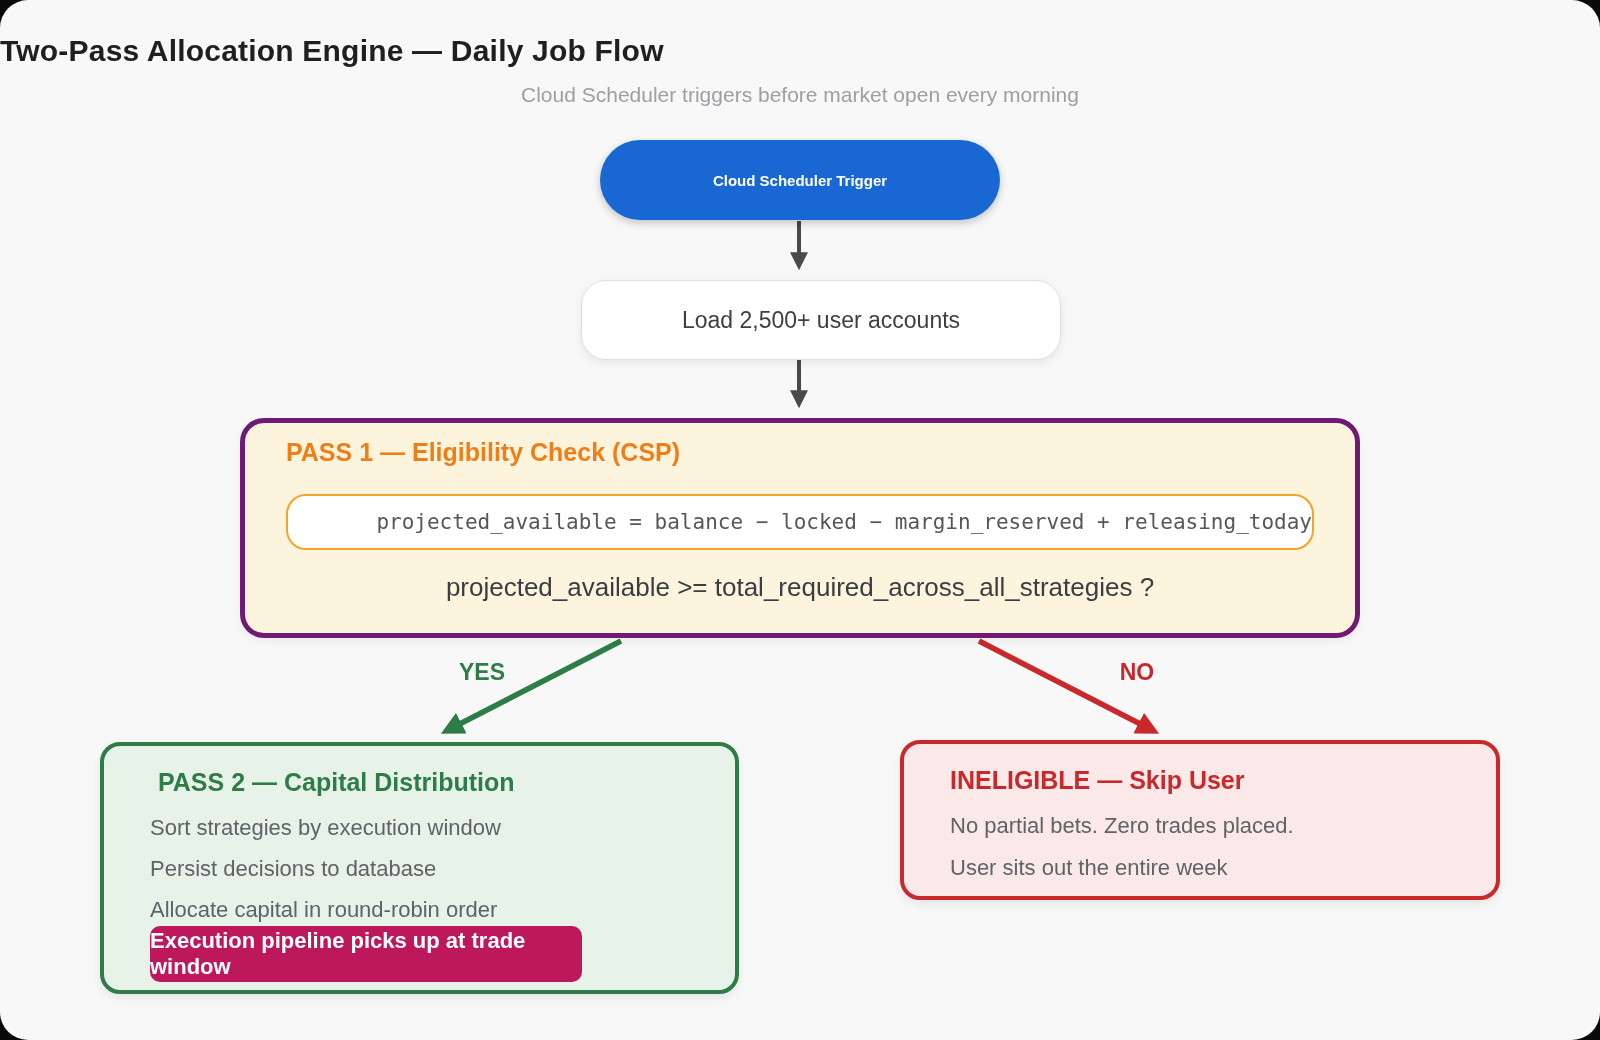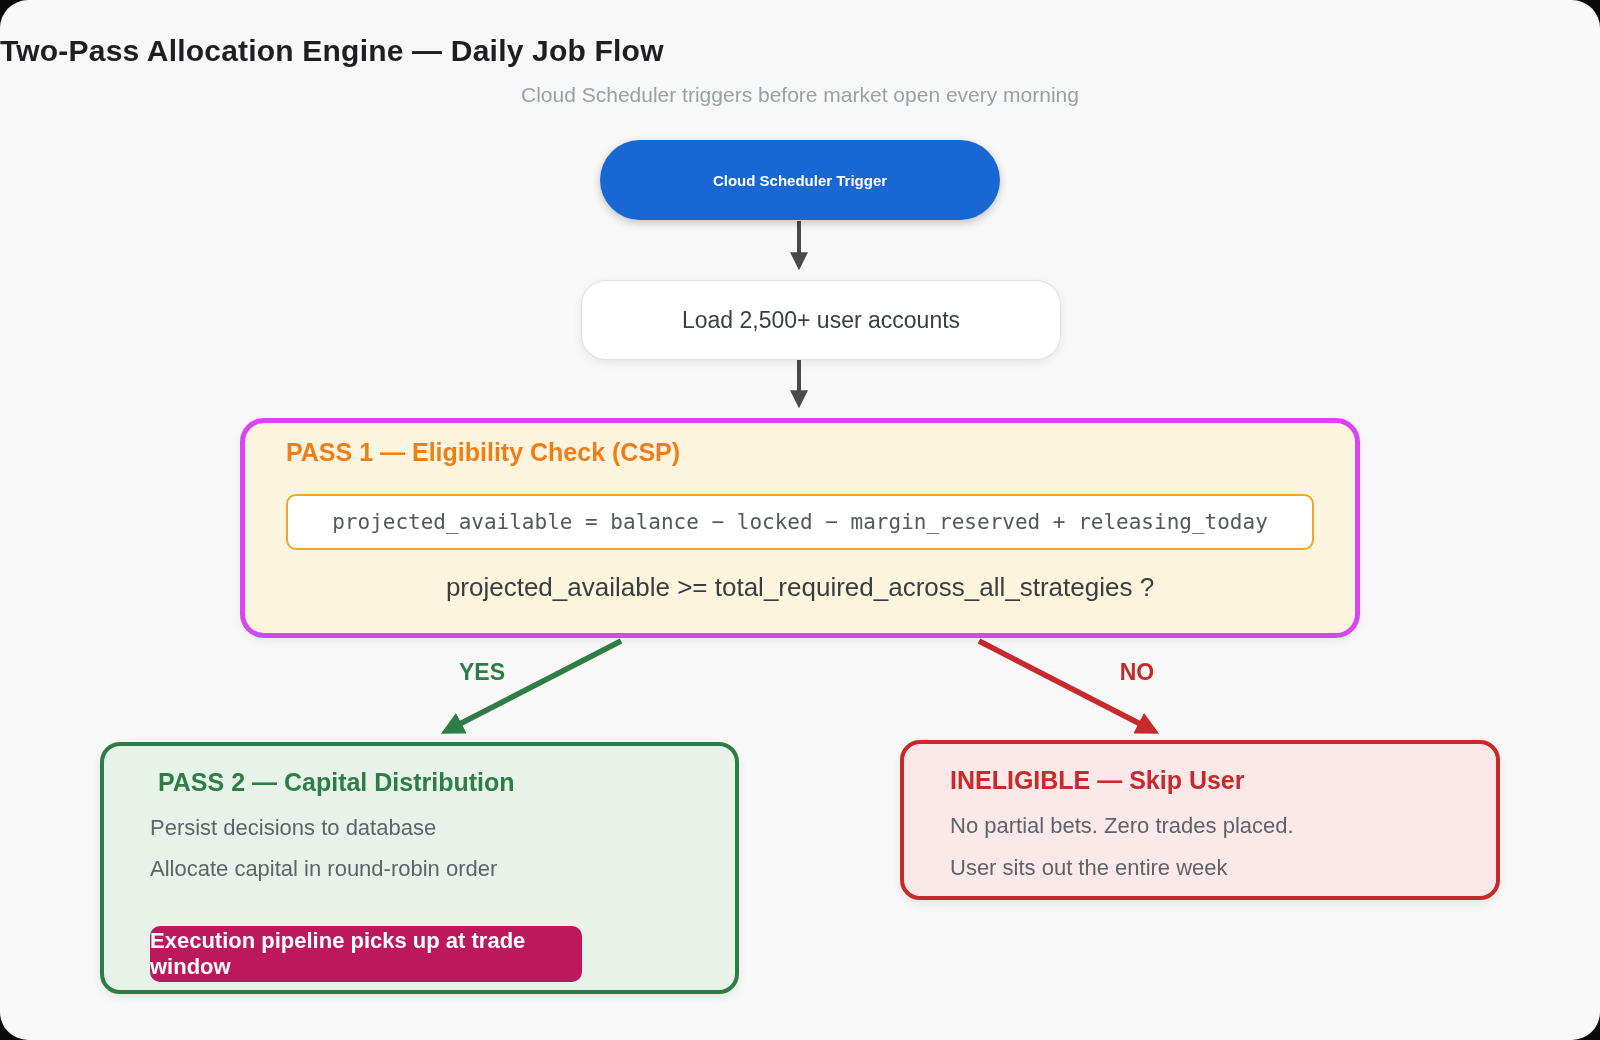--- a/index.html
+++ b/index.html
@@ -18,25 +18,25 @@
         box-shadow:0 3px 8px rgba(0,0,0,0.22);}
   .pill span{color:#FFFFFF;font-size:15px;font-weight:700;}
 
   .load-box{position:absolute;left:560px;top:280px;width:478px;height:78px;
             background:#FFFFFF;border:1.5px solid #DDDFE3;border-radius:25px;
             display:flex;align-items:center;justify-content:center;
             box-shadow:0 3px 10px rgba(0,0,0,0.08);margin-left:21px;}
   .load-box span{font-size:23px;color:#3C4043;}
 
   .pass1{position:absolute;left:240px;top:418px;width:1120px;height:220px;
-         background:#FCF4DD;border:5px solid #d946ef;border-radius:24px;box-sizing:border-box;
+         background:#FCF4DD;border:5px solid #701a75;border-radius:24px;box-sizing:border-box;
          padding:15px 41px 0 41px;box-shadow:0 4px 10px rgba(0,0,0,0.05);}
   .pass1-title{font-size:25px;font-weight:700;color:#EF7E17;margin:0 0 27px 0;}
-  .code-box{height:56px;background:#FFFFFF;border:2px solid #F5A32B;border-radius:10px;
-            box-sizing:border-box;display:flex;align-items:center;justify-content:center;}
+  .code-box{height:56px;background:#FFFFFF;border:2px solid #F5A32B;border-radius:20px;
+            box-sizing:border-box;display:flex;align-items:center;justify-content:flex-end;}
   .code-box span{font-family:"DejaVu Sans Mono","Liberation Mono",monospace;
                  font-size:21px;color:#54575B;white-space:nowrap;}
   .question{margin-top:22px;text-align:center;font-size:26px;color:#3A3D41;}
 
   .edge-label{position:absolute;font-size:23px;font-weight:700;transform:translate(-50%,-50%);}
   .edge-label.yes{left:482px;top:672px;color:#2E7D46;}
   .edge-label.no{left:1137px;top:672px;color:#C8292B;}
 
   .pass2{position:absolute;left:100px;top:742px;width:639px;height:252px;
          background:#E7F2E9;border:4px solid #2E7D46;border-radius:20px;box-sizing:border-box;
@@ -93,20 +93,21 @@
       <span>projected_available = balance − locked − margin_reserved + releasing_today</span>
     </div>
     <div class="question">projected_available &gt;= total_required_across_all_strategies ?</div>
   </div>
 
   <div class="edge-label yes">YES</div>
   <div class="edge-label no">NO</div>
 
   <div class="pass2">
     <div class="pass2-title">PASS 2 — Capital Distribution</div>
+    <div class="step">Sort strategies by execution window</div>
     <div class="step">Persist decisions to database</div>
     <div class="step">Allocate capital in round-robin order</div>
     <div class="exec-badge">
       <span>Execution pipeline picks up at trade window</span>
     </div>
   </div>
 
   <div class="skip">
     <div class="skip-title">INELIGIBLE — Skip User</div>
     <div class="skip-line">No partial bets. Zero trades placed.</div>

